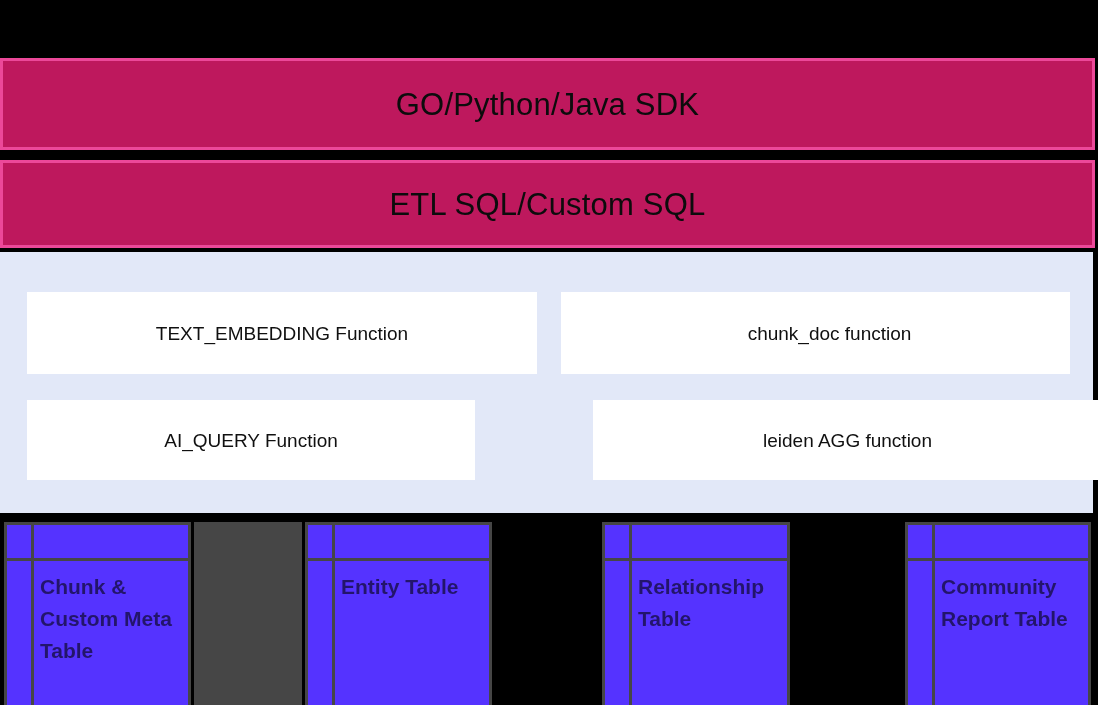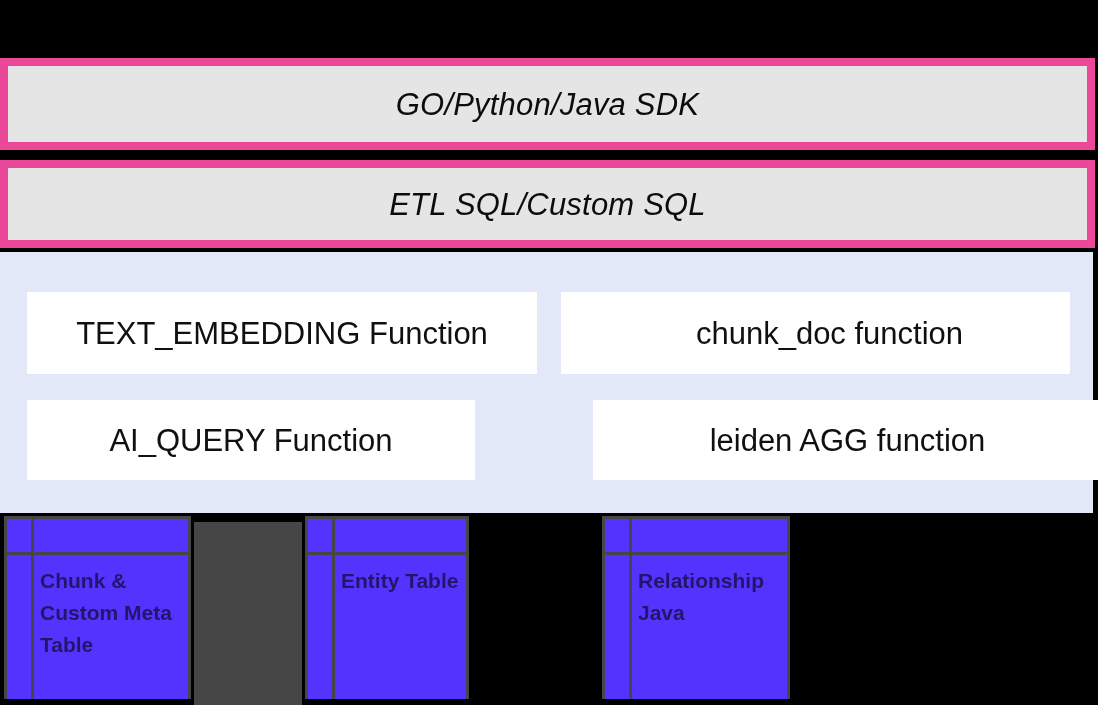--- a/index.html
+++ b/index.html
@@ -19,27 +19,26 @@
     position: absolute;
     left: 0; top: 0;
     width: 1098px;
     height: 705px;
     background: #000000;
   }
 
   
   .api-box {
     position: absolute;
-    background: #e5e5e5;
-    border: 8px solid #ec4899;
+    background: #be185d;
+    border: 3px solid #ec4899;
     box-sizing: border-box;
     display: flex;
     align-items: center;
     justify-content: center;
-    font-style: italic;
   }
   .api-box .api-label {
     font-size: 31px;
     color: #0c0c0c;
     letter-spacing: 0.2px;
     line-height: 1;
     white-space: nowrap;
   }
 
   #sdk-box   { left: 0px; top: 58px;  width: 1095px; height: 92px; }
@@ -56,21 +55,21 @@
   }
   .fn-box {
     position: absolute;
     background: #ffffff;
     box-sizing: border-box;
     display: flex;
     align-items: center;
     justify-content: center;
   }
   .fn-box .fn-label {
-    font-size: 31px;
+    font-size: 19px;
     color: #101010;
     white-space: nowrap;
     line-height: 1;
   }
   #fn-text-embedding { left: 27px;  top: 40px;  width: 510px; height: 82px; }
   #fn-chunk-doc      { left: 561px; top: 40px;  width: 509px; height: 82px; padding-left: 28px; }
   #fn-ai-query       { left: 27px;  top: 148px; width: 448px; height: 80px; }
   #fn-leiden-agg     { left: 561px; top: 148px; width: 509px; height: 80px; margin-left: 32px; }
 
   
@@ -78,21 +77,21 @@
     position: absolute;
     left: 0px;
     top: 513px;
     width: 1098px;
     height: 192px;
     background: #000000;
   }
 
   .table-card {
     position: absolute;
-    top: 3px;
+    top: 9px;
     height: 183px;
     background: #5533ff;
     border: 3px solid #464646;
     border-bottom: none;
     box-sizing: border-box;
     padding-left: 48px;
   }
   
   .table-card .row-gutter {
     position: absolute;
@@ -117,21 +116,21 @@
     right: 6px;
     top: 46px;
     font-size: 21px;
     font-weight: bold;
     line-height: 1.52;
     color: rgba(0,0,0,0.58);
     word-wrap: break-word;
   }
 
   #table-chunk        { left: 4px;   width: 187px; }
-  #table-entity       { left: 305px; width: 164px; }
+  #table-entity       { left: 305px; width: 187px; }
   #table-relationship { left: 602px; width: 188px; }
   #table-community    { left: 905px; width: 186px; }
 
   
   #gray-slab {
     position: absolute;
     left: 194px;
     top: 9px;
     width: 108px;
     height: 183px;
@@ -183,19 +182,24 @@
 
     <div id="table-entity" class="table-card">
       <div class="row-gutter"></div>
       <div class="header-rule"></div>
       <div class="table-label">Entity Table</div>
     </div>
 
     <div id="table-relationship" class="table-card">
       <div class="row-gutter"></div>
       <div class="header-rule"></div>
-      <div class="table-label">Relationship Java</div>
-    </div>
-
+      <div class="table-label">Relationship Table</div>
+    </div>
+
+    <div id="table-community" class="table-card">
+      <div class="row-gutter"></div>
+      <div class="header-rule"></div>
+      <div class="table-label">Community Report Table</div>
+    </div>
 
   </div>
 
 </div>
 
 </body></html>

